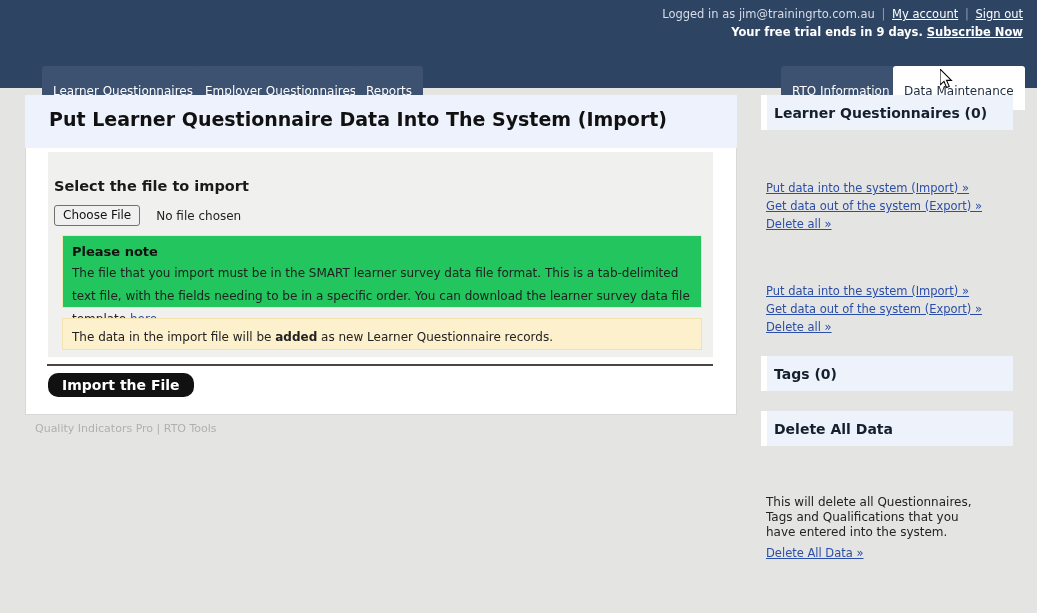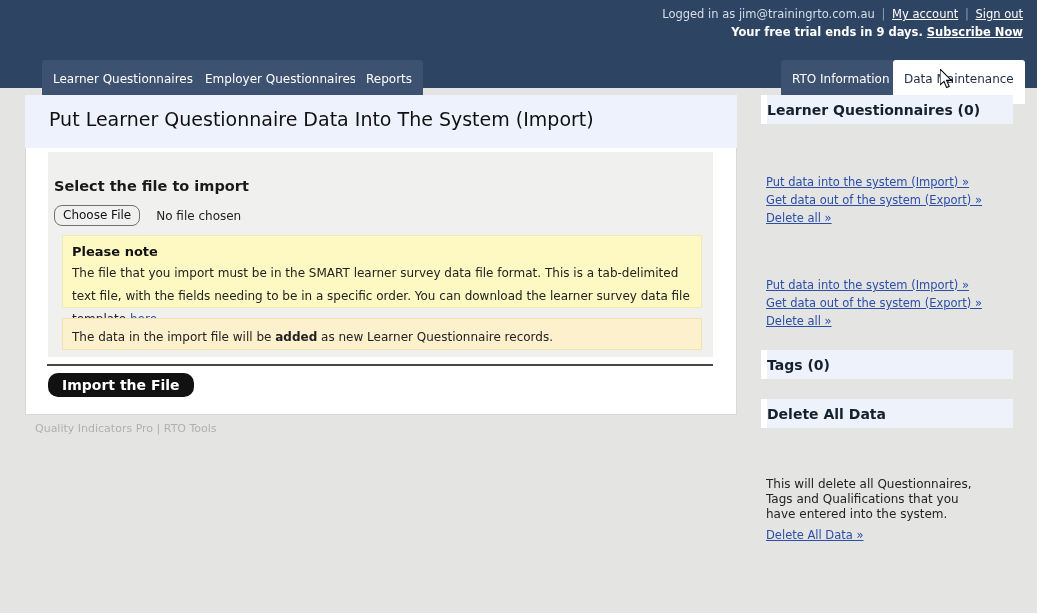--- a/index.html
+++ b/index.html
@@ -65,24 +65,24 @@
   
   .navbar {
     position: absolute;
     left: 0; top: 57px;
     width: 1037px;
     height: 31px;
     background: #2e4463;
   }
   .tab {
     position: absolute;
-    top: 3px;
+    top: 9px;
     height: 44px;
     line-height: 26px;
-    padding: 6px 11px;
+    padding: 12px 11px;
     font-size: 12px;
     color: #ffffff;
     background: #3d5170;
     border-top-left-radius: 3px;
     border-top-right-radius: 3px;
     box-sizing: border-box;
     white-space: nowrap;
     cursor: pointer;
   }
   .tab.active {
@@ -99,21 +99,21 @@
     left: 25px; top: 95px;
     width: 712px;
     height: 53px;
     background: #eef2fc;
     box-sizing: border-box;
   }
   .page-title {
     position: absolute;
     left: 24px; top: 13px;
     font-size: 19px;
-    font-weight: normal;
+    font-weight: bold;
     color: #111111;
     white-space: nowrap;
   }
   .white-body {
     position: absolute;
     left: 25px; top: 148px;
     width: 712px;
     height: 267px;
     background: #ffffff;
     border: 1px solid #d8d8d6;
@@ -142,38 +142,38 @@
     left: 54px; top: 205px;
     display: flex;
     align-items: center;
   }
   .choose-file-btn {
     font-family: "DejaVu Sans", "Liberation Sans", sans-serif;
     font-size: 12px;
     padding: 2px 8px;
     background: #f0f0f0;
     border: 1px solid #707070;
-    border-radius: 8px;
+    border-radius: 3px;
     color: #111;
     cursor: pointer;
     line-height: 15px;
   }
   .no-file-text {
     font-size: 12px;
     color: #222;
     margin-left: 16px;
   }
 
   
   .note-box {
     position: absolute;
     left: 62px;
     width: 640px;
     box-sizing: border-box;
-    background: #fef9c3;
+    background: #22c55e;
     border: 1px solid #f0e9b4;
     padding: 8px 9px 9px 9px;
   }
   .note-box.primary { top: 235px; height: 73px; }
   .note-box.secondary {
     top: 318px; height: 32px;
     background: #fdf0cd;
     border-color: #f2e2b0;
     padding-top: 7px;
   }
@@ -222,26 +222,27 @@
     left: 35px; top: 422px;
     font-size: 11px;
     color: #b0b0ae;
     white-space: nowrap;
   }
 
   
   .sidebar { position: absolute; left: 761px; top: 95px; width: 252px; }
   .panel { position: relative; margin-bottom: 20px; }
   .panel-head {
-    height: 29px;
+    height: 35px;
     background: #eef2fb;
     border-left: 6px solid #ffffff;
     box-sizing: border-box;
     display: flex;
     align-items: center;
+    padding-left: 7px;
   }
   .panel-head-title {
     font-size: 14px;
     font-weight: bold;
     color: #15202f;
     white-space: nowrap;
   }
   .panel-body { padding: 5px 0 0 5px; margin-top: 44px; }
   .panel-body a {
     display: block;

